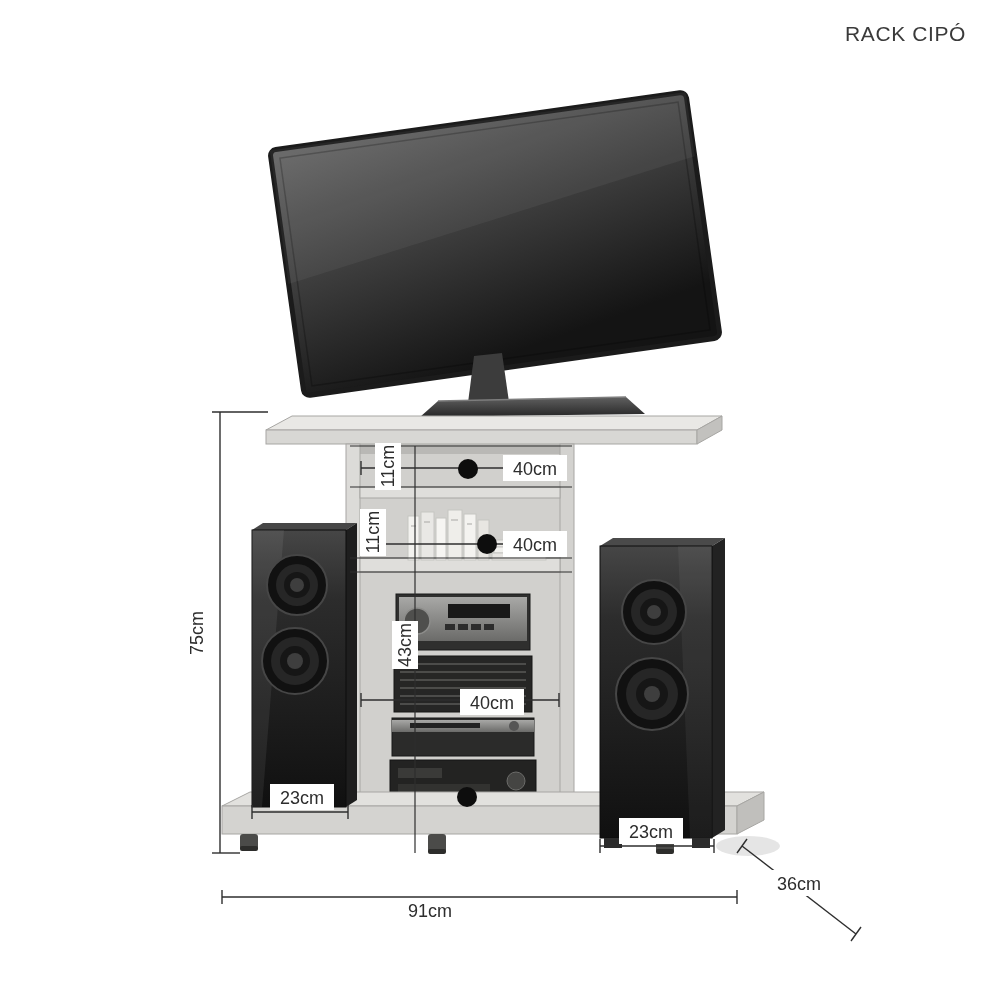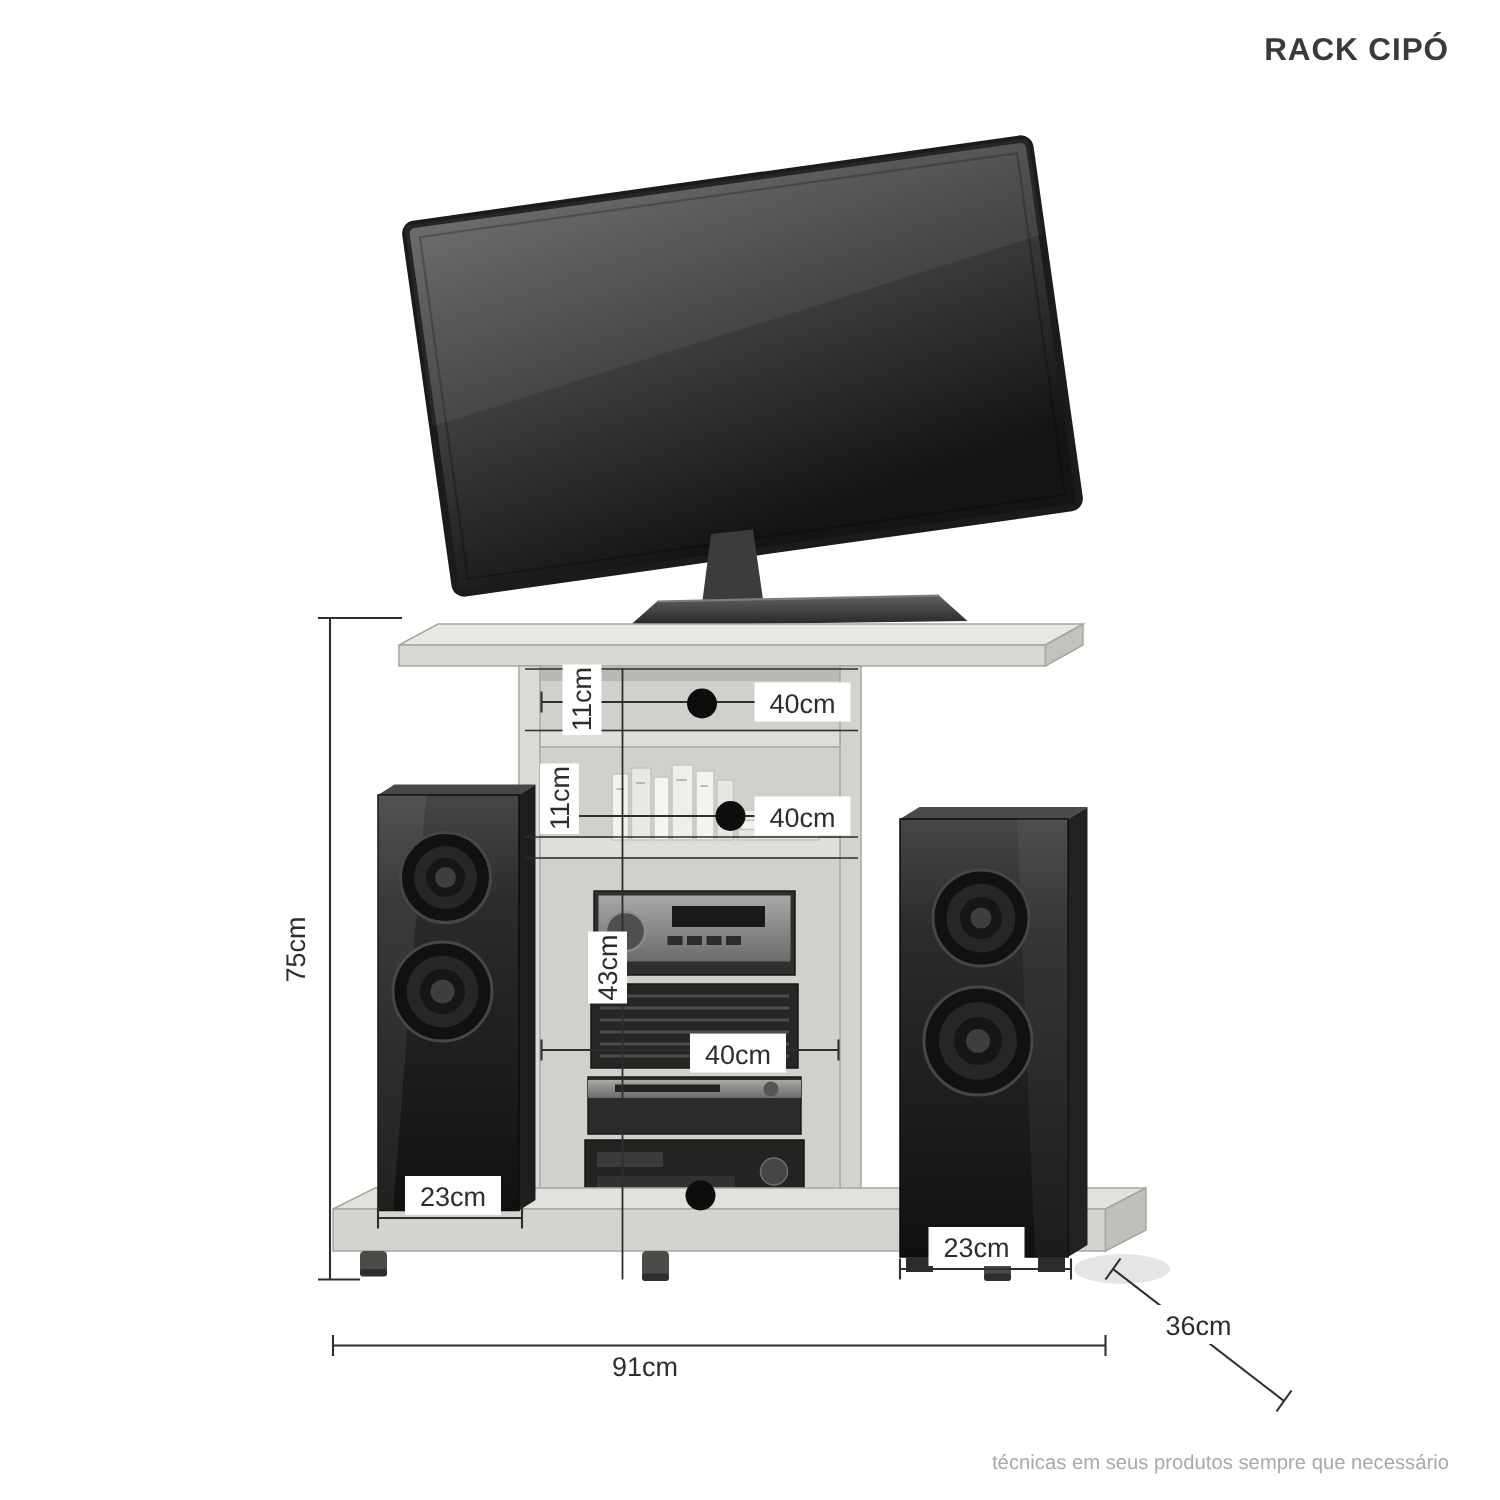--- a/index.html
+++ b/index.html
@@ -2,21 +2,21 @@
 <html><head>
 <meta charset="utf-8">
 <style>
   html,body{margin:0;padding:0}
   body{
     width:1000px;height:1000px;background:#ffffff;position:relative;
     font-family:"Liberation Sans", sans-serif;overflow:hidden;
   }
   .title{
     position:absolute;top:22px;right:34px;font-size:21px;letter-spacing:.6px;
-    color:#3a3a3a;font-weight:700;
+    color:#3a3a3a;font-weight:400;
   }
   .footer{
     position:absolute;right:34px;bottom:14px;text-align:right;
     font-size:13.5px;line-height:1.55;color:#a9a9a9;
   }
   svg{position:absolute;left:0;top:0}
   .dim-txt{font-family:"Liberation Sans", sans-serif;font-size:18px;fill:#2d2d2d;font-weight:500}
 </style>
 </head>
 <body>
@@ -222,14 +222,13 @@
     <text class="dim-txt" x="492" y="703" text-anchor="middle" dominant-baseline="central">40cm</text>
     <text class="dim-txt" x="302" y="798" text-anchor="middle" dominant-baseline="central">23cm</text>
     <text class="dim-txt" x="651" y="832" text-anchor="middle" dominant-baseline="central">23cm</text>
     <text class="dim-txt" x="430" y="911" text-anchor="middle" dominant-baseline="central">91cm</text>
     <text class="dim-txt" x="799" y="884" text-anchor="middle" dominant-baseline="central">36cm</text>
   </g>
 </svg>
 
 <div class="footer">
   <br>
-  <span>técnicas em seus produtos sempre que necessário</span>
 </div>
 
 </body></html>

